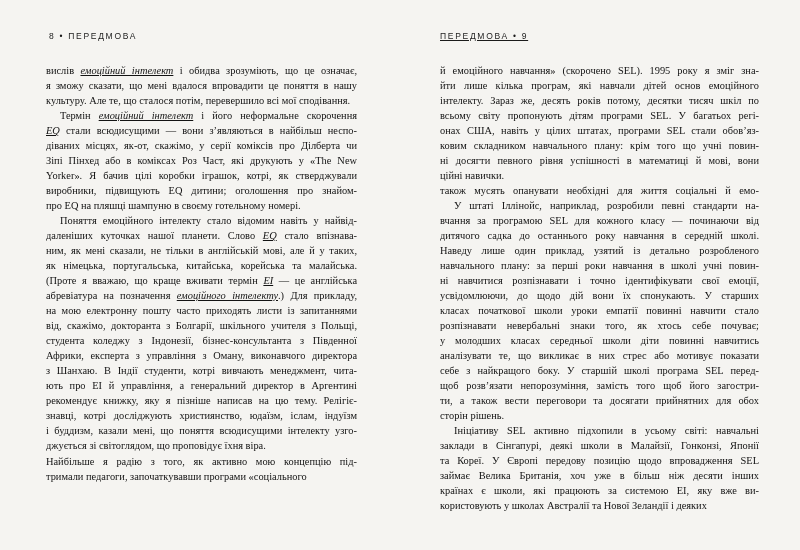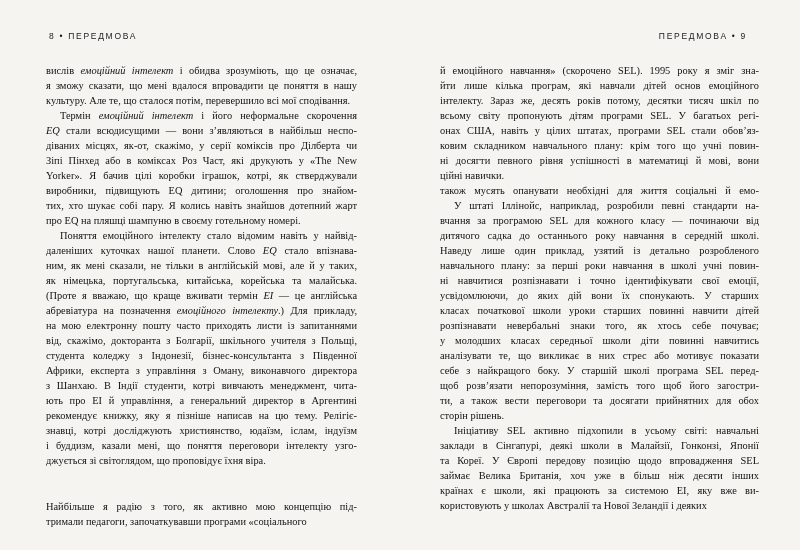--- a/index.html
+++ b/index.html
@@ -13,40 +13,40 @@
   .page.lf { left: 46px;  width: 311px; }
   .page.rt { left: 440px; width: 319px; }
   .pagehead {
     font-family: "Liberation Sans", sans-serif;
     font-size: 8.5px;
     line-height: 11px;
     letter-spacing: 1.7px;
     color: #1b1b1b;
     padding-left: 3px;
   }
-  .pagehead.align-right { text-align: right; padding-left: 0; padding-right: 12px; }
+  .pagehead.align-right { padding-left: 0; padding-right: 12px; text-decoration: underline; }
   .bodytext {
     margin-top: 21px;
     font-family: "Liberation Serif", "DejaVu Serif", serif;
     font-size: 10.4px;
     line-height: 15px;
     color: #131313;
   }
   .para { margin: 0; }
-  .para.sect { margin-top: 31px; }
+  .para.sect { margin-top: 1px; }
   .line {
     height: 15px;
     white-space: nowrap;
     text-align: justify;
     text-align-last: justify;
     text-justify: inter-word;
   }
   .line.last { text-align: left; text-align-last: left; }
   .line.ind  { text-indent: 14px; }
-  .line i { font-style: italic; }
+  .line i { font-style: italic; text-decoration: underline; }
 </style>
 </head>
 <body style="background: rgb(245, 244, 241);">
 
 <div class="spread">
 
   <section class="page lf">
     <header class="pagehead">
       <span>8 • ПЕРЕДМОВА</span>
     </header>
@@ -56,39 +56,38 @@
           <div class="line">я зможу сказати, що мені вдалося впровадити це поняття в нашу</div>
           <div class="line last">культуру. Але те, що сталося потім, перевершило всі мої сподівання.</div>
         </div>
         <div class="para">
           <div class="line ind">Термін <i>емоційний інтелект</i> і його неформальне скорочення</div>
           <div class="line"><i>EQ</i> стали всюдисущими — вони з’являються в найбільш неспо-</div>
           <div class="line">діваних місцях, як-от, скажімо, у серії коміксів про Ділберта чи</div>
           <div class="line">Зіпі Пінхед або в коміксах Роз Част, які друкують у «The New</div>
           <div class="line">Yorker». Я бачив цілі коробки іграшок, котрі, як стверджували</div>
           <div class="line">виробники, підвищують EQ дитини; оголошення про знайом-</div>
-          <div class="line">тих, хто шукає собі пару. Я колись навіть знайшов дотепний жарт</div>
           <div class="line last">про EQ на пляшці шампуню в своєму готельному номері.</div>
         </div>
         <div class="para">
           <div class="line ind">Поняття емоційного інтелекту стало відомим навіть у найвід-</div>
           <div class="line">даленіших куточках нашої планети. Слово <i>EQ</i> стало впізнава-</div>
           <div class="line">ним, як мені сказали, не тільки в англійській мові, але й у таких,</div>
           <div class="line">як німецька, португальська, китайська, корейська та малайська.</div>
           <div class="line">(Проте я вважаю, що краще вживати термін <i>EI</i> — це англійська</div>
           <div class="line">абревіатура на позначення <i>емоційного інтелекту</i>.) Для прикладу,</div>
           <div class="line">на мою електронну пошту часто приходять листи із запитаннями</div>
           <div class="line">від, скажімо, докторанта з Болгарії, шкільного учителя з Польщі,</div>
           <div class="line">студента коледжу з Індонезії, бізнес-консультанта з Південної</div>
           <div class="line">Африки, експерта з управління з Оману, виконавчого директора</div>
           <div class="line">з Шанхаю. В Індії студенти, котрі вивчають менеджмент, чита-</div>
           <div class="line">ють про EI й управління, а генеральний директор в Аргентині</div>
           <div class="line">рекомендує книжку, яку я пізніше написав на цю тему. Релігіє-</div>
           <div class="line">знавці, котрі досліджують християнство, юдаїзм, іслам, індуїзм</div>
-          <div class="line">і буддизм, казали мені, що поняття переговори інтелекту узго-</div>
+          <div class="line">і буддизм, казали мені, що поняття всюдисущими інтелекту узго-</div>
           <div class="line last">джується зі світоглядом, що проповідує їхня віра.</div>
         </div>
         <div class="para sect">
           <div class="line">Найбільше я радію з того, як активно мою концепцію під-</div>
           <div class="line last">тримали педагоги, започаткувавши програми «соціального</div>
         </div>
       </div>
   </section>
 
   <section class="page rt">
@@ -107,22 +106,22 @@
           <div class="line last">ційні навички.</div>
           <div class="line">також мусять опанувати необхідні для життя соціальні й емо-</div>
         </div>
         <div class="para">
           <div class="line ind">У штаті Іллінойс, наприклад, розробили певні стандарти на-</div>
           <div class="line">вчання за програмою SEL для кожного класу — починаючи від</div>
           <div class="line">дитячого садка до останнього року навчання в середній школі.</div>
           <div class="line">Наведу лише один приклад, узятий із детально розробленого</div>
           <div class="line">навчального плану: за перші роки навчання в школі учні повин-</div>
           <div class="line">ні навчитися розпізнавати і точно ідентифікувати свої емоції,</div>
-          <div class="line">усвідомлюючи, до яких дій вони їх спонукають. У старших</div>
-          <div class="line">класах початкової школи уроки старших повинні навчити дітей</div>
+          <div class="line">усвідомлюючи, до щодо дій вони їх спонукають. У старших</div>
+          <div class="line">класах початкової школи уроки емпатії повинні навчити стало</div>
           <div class="line">розпізнавати невербальні знаки того, як хтось себе почуває;</div>
           <div class="line">у молодших класах середньої школи діти повинні навчитись</div>
           <div class="line">аналізувати те, що викликає в них стрес або мотивує показати</div>
           <div class="line">себе з найкращого боку. У старшій школі програма SEL перед-</div>
           <div class="line">щоб розв’язати непорозуміння, замість того щоб його загостри-</div>
           <div class="line">ти, а також вести переговори та досягати прийнятних для обох</div>
           <div class="line last">сторін рішень.</div>
         </div>
         <div class="para">
           <div class="line ind">Ініціативу SEL активно підхопили в усьому світі: навчальні</div>

